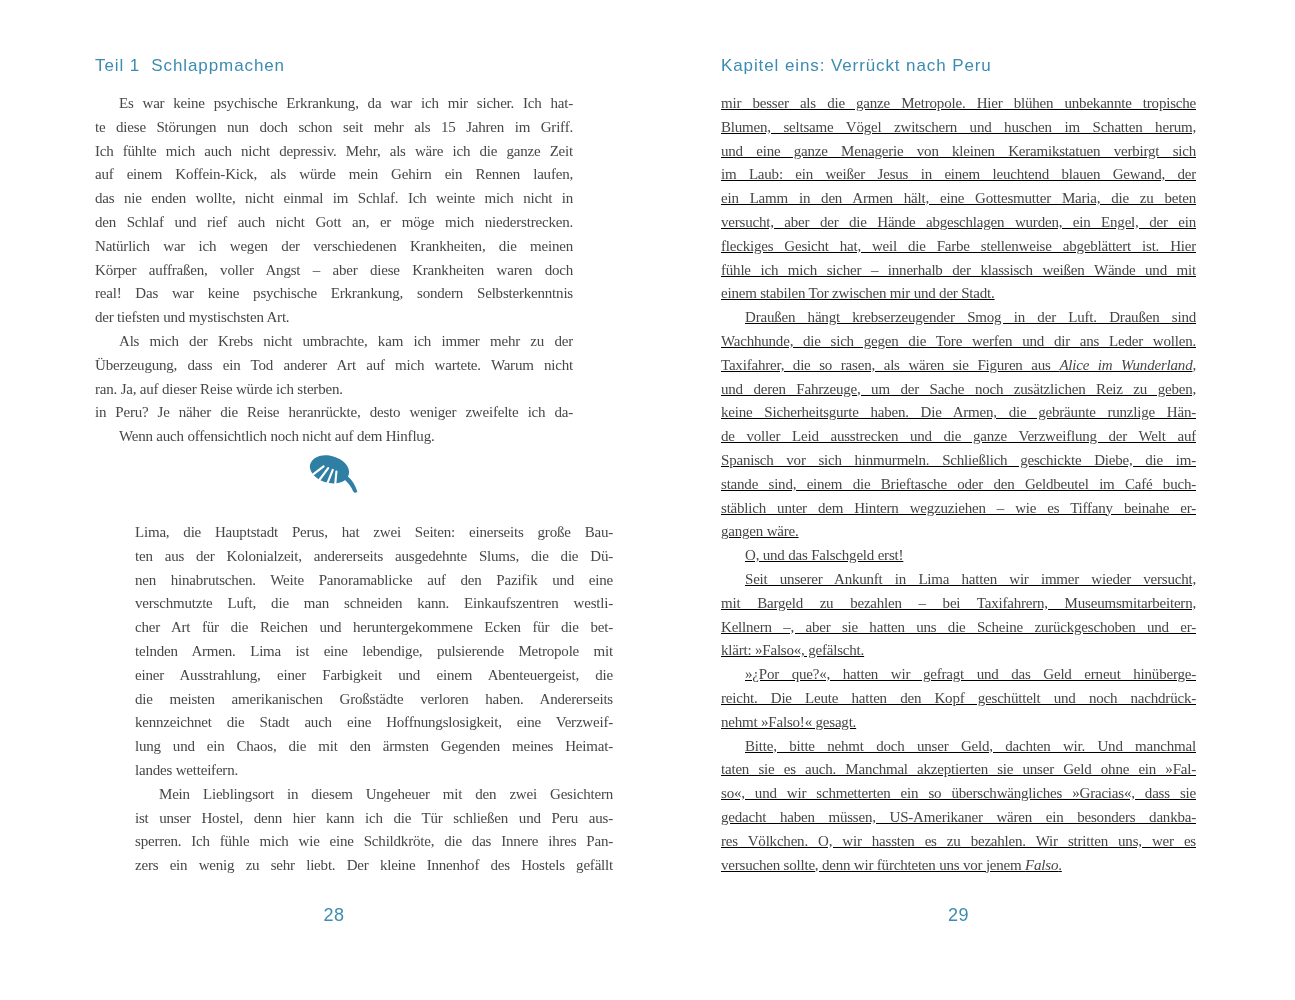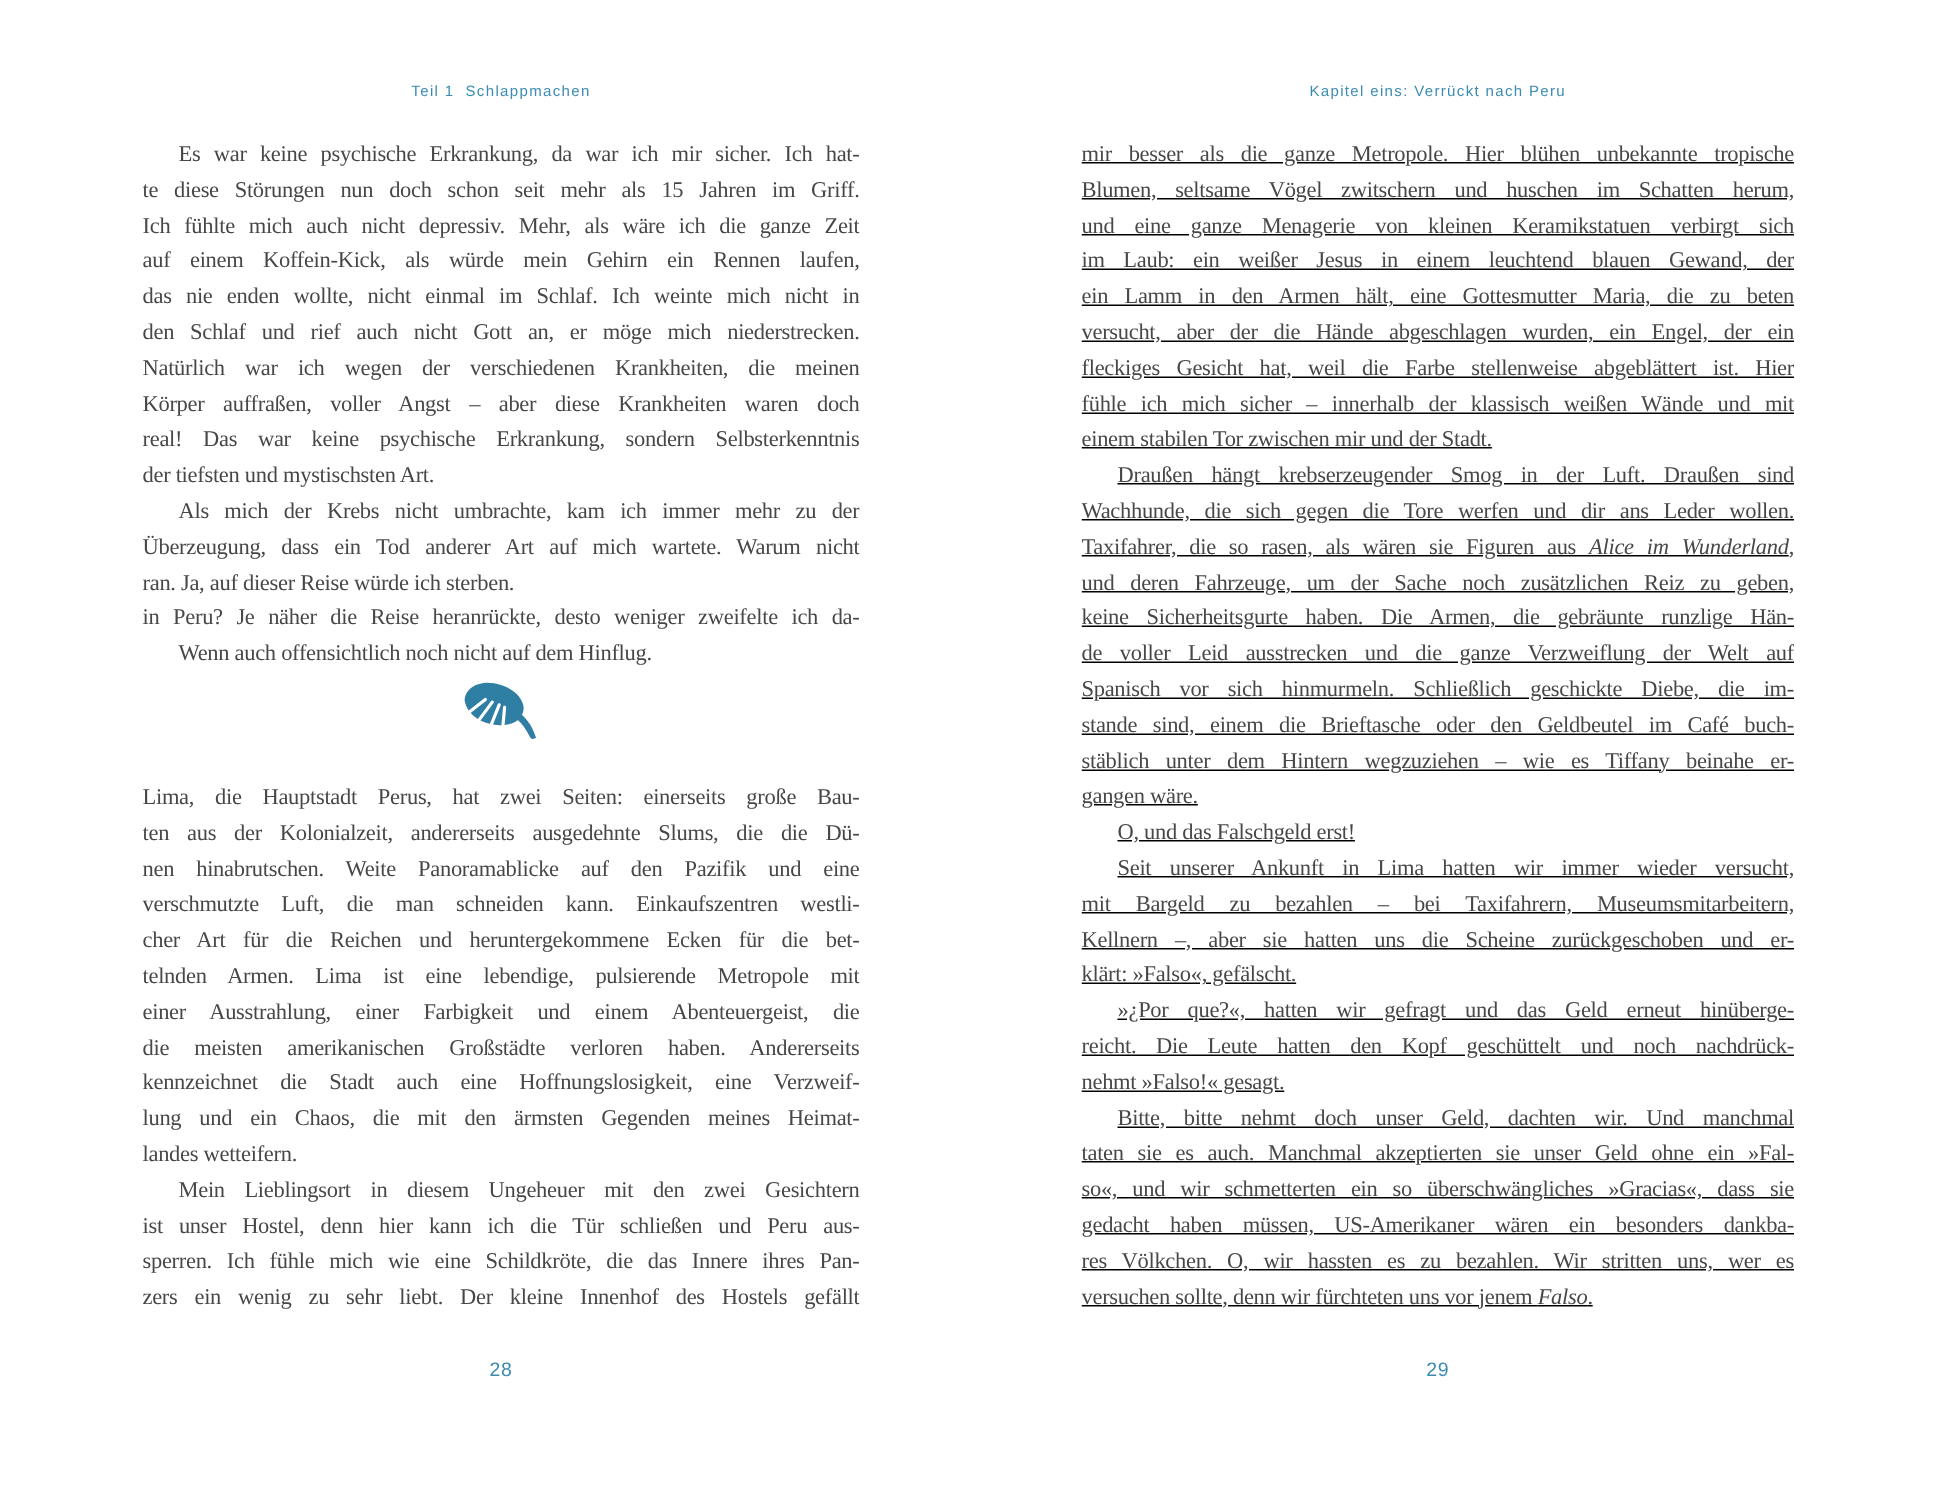--- a/index.html
+++ b/index.html
@@ -13,29 +13,28 @@
     width:1295px;height:1000px;position:relative;
     background:var(--paper);
     font-family:"Liberation Serif","DejaVu Serif",serif;
     overflow:hidden;
   }
   .page{position:absolute;top:0;height:1000px;}
   .page-left{left:95px;width:478px;}
   .page-right{left:721px;width:475px;}
   .running-head{
     position:absolute;top:56px;left:0;width:100%;
-    text-align:center;
     font-family:"Liberation Sans","DejaVu Sans",sans-serif;
-    font-size:10px;letter-spacing:0.9px;
+    font-size:17px;letter-spacing:0.9px;
     color:var(--accent);
     white-space:pre;
   }
   .lines{position:absolute;left:0;width:100%;}
   .sec-a{top:92px;}
-  .sec-b{top:521px;}
+  .sec-b{top:521px;margin-left:40px;}
   .sec-full{top:92px;text-decoration:underline;}
   .line{
     font-size:15px;
     line-height:23.8px;height:23.8px;
     letter-spacing:-0.2px;
     color:var(--ink);
     text-align:justify;
     text-align-last:justify;
     overflow:hidden;
     white-space:normal;
@@ -47,21 +46,21 @@
     position:absolute;top:452px;left:0;width:100%;
     height:62px;text-align:center;
   }
   .ornament svg{display:inline-block;}
   .leaf-fill{fill:var(--leaf);}
   .leaf-cut{stroke:var(--paper);stroke-width:2.2;fill:none;stroke-linecap:round;}
   .folio{
     position:absolute;top:905px;left:0;width:100%;
     text-align:center;
     font-family:"Liberation Sans","DejaVu Sans",sans-serif;
-    font-size:13px;letter-spacing:0.5px;
+    font-size:18px;letter-spacing:0.5px;
     color:var(--accent);
   }
 </style>
 </head>
 <body>
 
 <div>
 
   <section class="page page-left">
     <header class="running-head">Teil 1  Schlappmachen</header>

